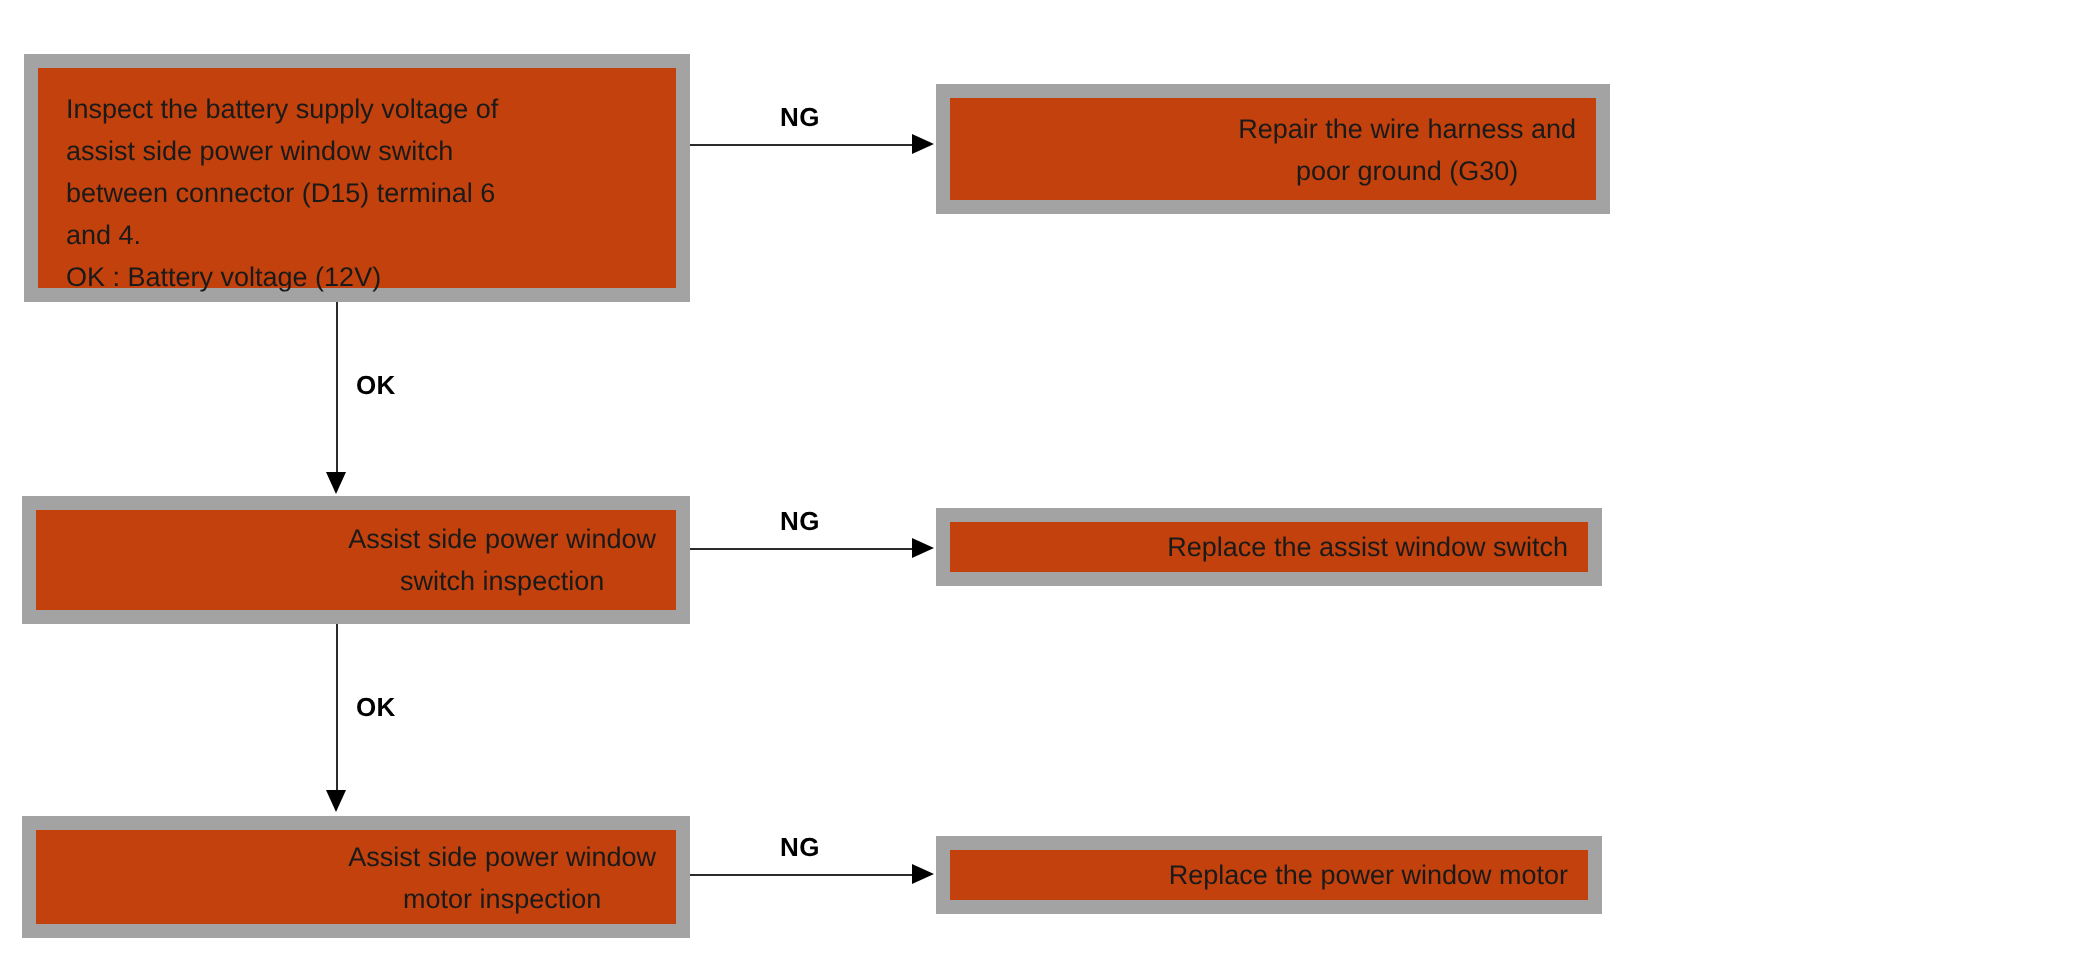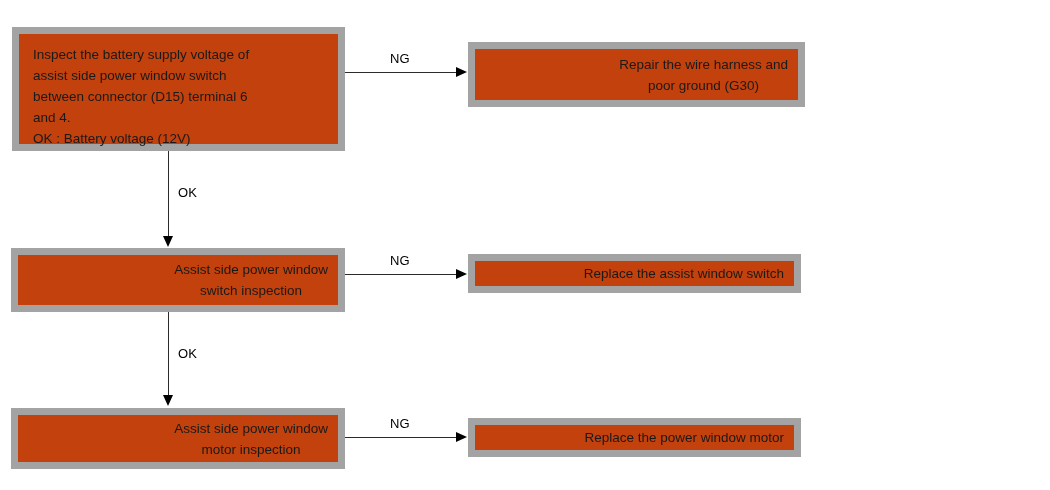--- a/index.html
+++ b/index.html
@@ -67,21 +67,21 @@
     position: absolute;
     width: 0;
     height: 0;
     border-left: 5.5px solid transparent;
     border-right: 5.5px solid transparent;
     border-top: 11px solid #000000;
   }
   .edge-label {
     position: absolute;
     font-size: 13px;
-    font-weight: normal;
+    font-weight: bold;
     color: #000000;
     letter-spacing: 0.2px;
     white-space: nowrap;
   }
 </style>
 </head>
 <body>
 
 <div id="canvas">
 

